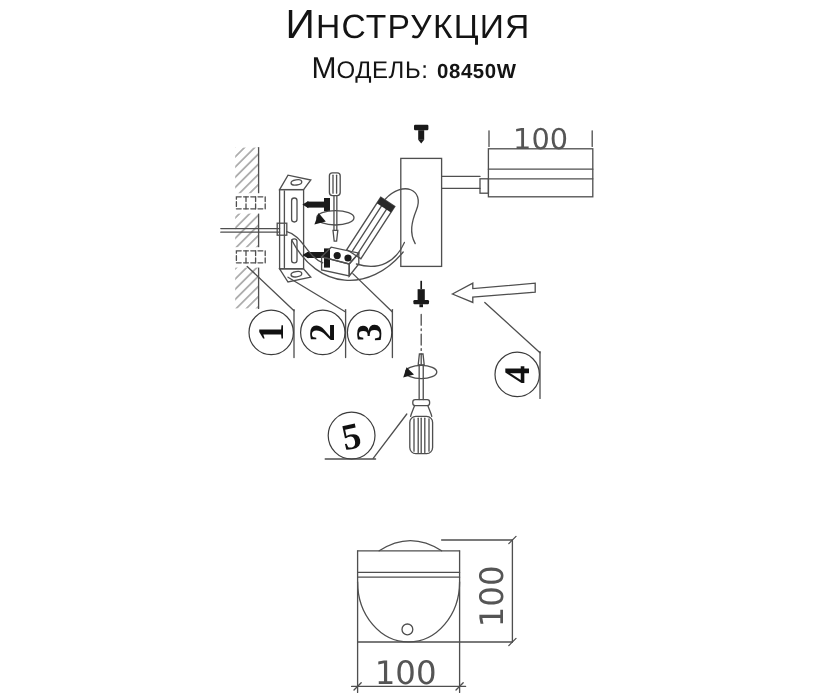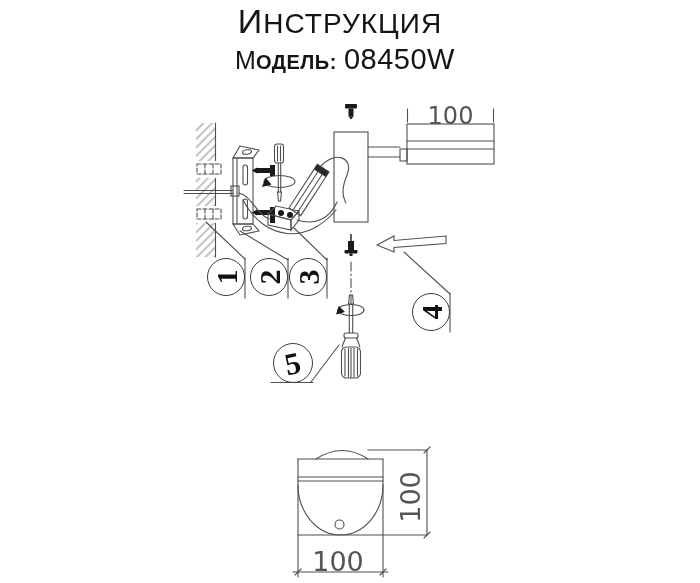--- a/index.html
+++ b/index.html
@@ -3,22 +3,22 @@
 <meta charset="utf-8">
 <style>
   html,body{margin:0;padding:0;background:#fff;}
   .page{position:relative;width:700px;height:583px;background:#ffffff;overflow:hidden;
         font-family:"Liberation Sans",sans-serif;color:#141414;border-radius:30px;}
   .titleblock{position:absolute;left:0;top:4px;width:680px;text-align:center;line-height:1.05;}
   .t-init{font-size:34px;font-weight:500;letter-spacing:1px;}
   .t-rest{font-size:28px;font-weight:500;letter-spacing:1px;}
   .modelblock{position:absolute;left:0;top:44px;width:690px;text-align:center;line-height:1.1;}
   .m-init{font-size:25px;font-weight:500;}
-  .m-rest{font-size:20px;font-weight:700;letter-spacing:0.5px;}
-  .m-val{font-size:29px;font-weight:400;margin-left:7px;letter-spacing:0.5px;text-align:center;}
+  .m-rest{font-size:20px;font-weight:400;letter-spacing:0.5px;}
+  .m-val{font-size:17px;font-weight:700;margin-left:7px;letter-spacing:0.5px;text-align:center;}
   svg{position:absolute;left:0;top:0;}
   .dim{position:absolute;font-family:"DejaVu Sans",sans-serif;color:#555;}
   .dim-top{left:407px;top:102px;width:87px;text-align:center;font-size:24px;}
   .dim-right{left:371px;top:483px;width:80px;height:28px;line-height:28px;text-align:center;
              font-size:27px;transform:rotate(-90deg);}
   .dim-bottom{left:303px;top:546px;width:70px;text-align:center;font-size:27px;}
   .callout{position:absolute;width:38px;height:38px;border:1.4px solid #3c3c3c;border-radius:50%;
            display:flex;align-items:center;justify-content:center;box-sizing:border-box;background:transparent;}
   .co-num{font-family:"Liberation Serif",serif;font-weight:700;font-size:30px;color:#111;
           transform:rotate(-90deg);line-height:1;}

